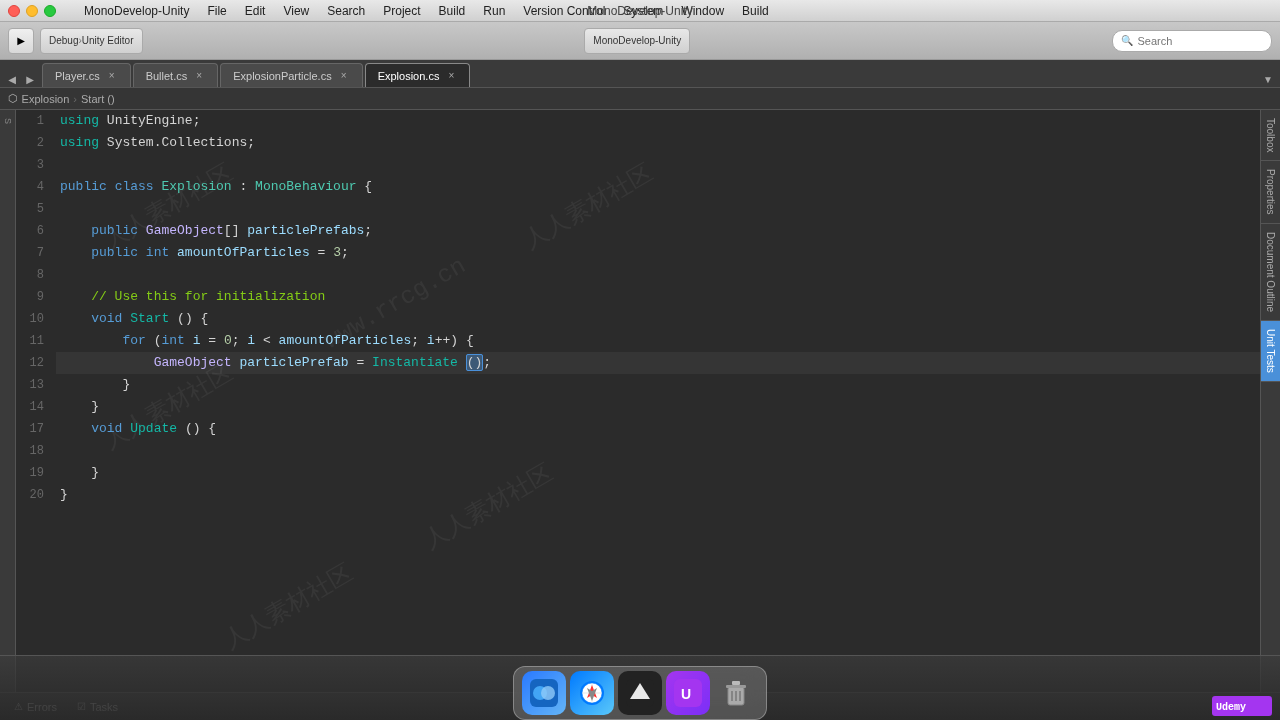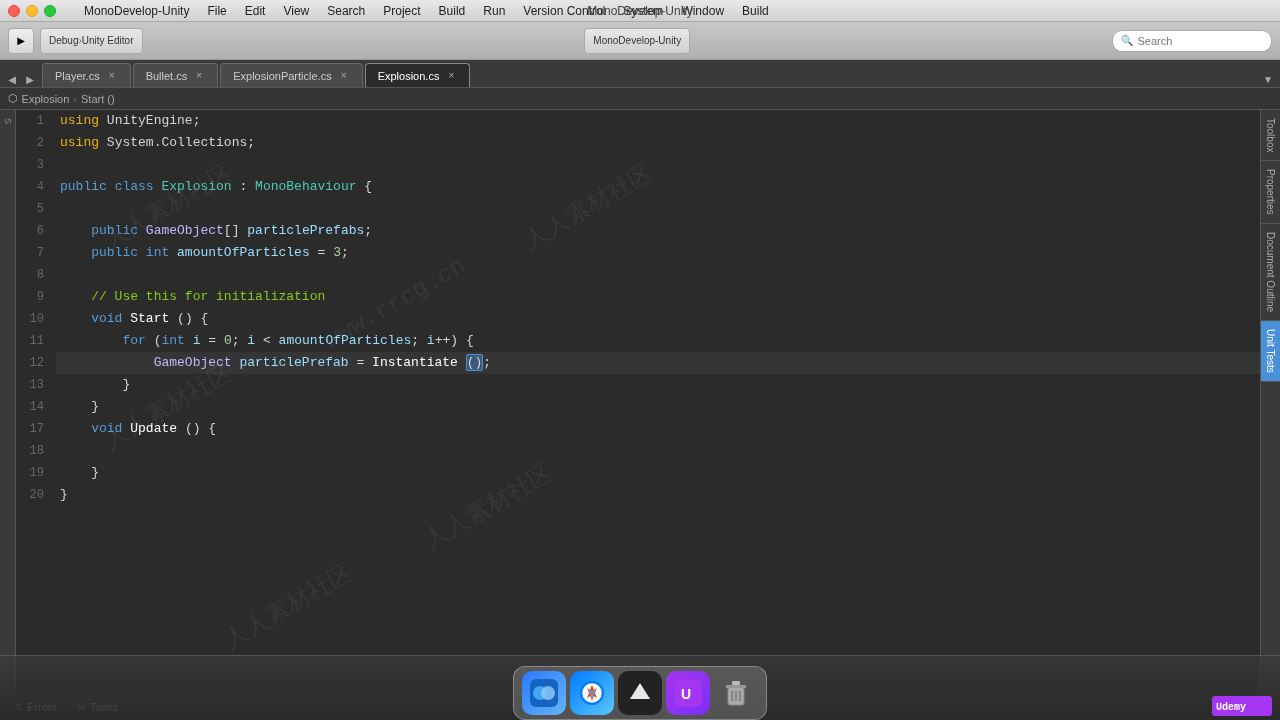--- a/index.html
+++ b/index.html
@@ -265,23 +265,23 @@
 
     .line-content {
       flex: 1;
       padding-left: 4px;
       white-space: pre;
       color: #d4d4d4;
     }
 
     
     .kw-blue { color: #569cd6; }       
-    .kw-yellow { color: #ffffff; }     
+    .kw-yellow { color: #14b8a6; }     
     .kw-green { color: #84cc16; text-align: center; }     
-    .kw-purple { color: #eab308; }     
+    .kw-purple { color: #14b8a6; }     
     .kw-white { color: #d4d4d4; }
     .kw-num { color: #b5cea8; }        
     .kw-type { color: #c4b5fd; }       
     .kw-var { color: #9cdcfe; }        
     .kw-class { color: #4ec9b0; }
 
     
     .right-panels {
       width: 20px;
       display: flex;

